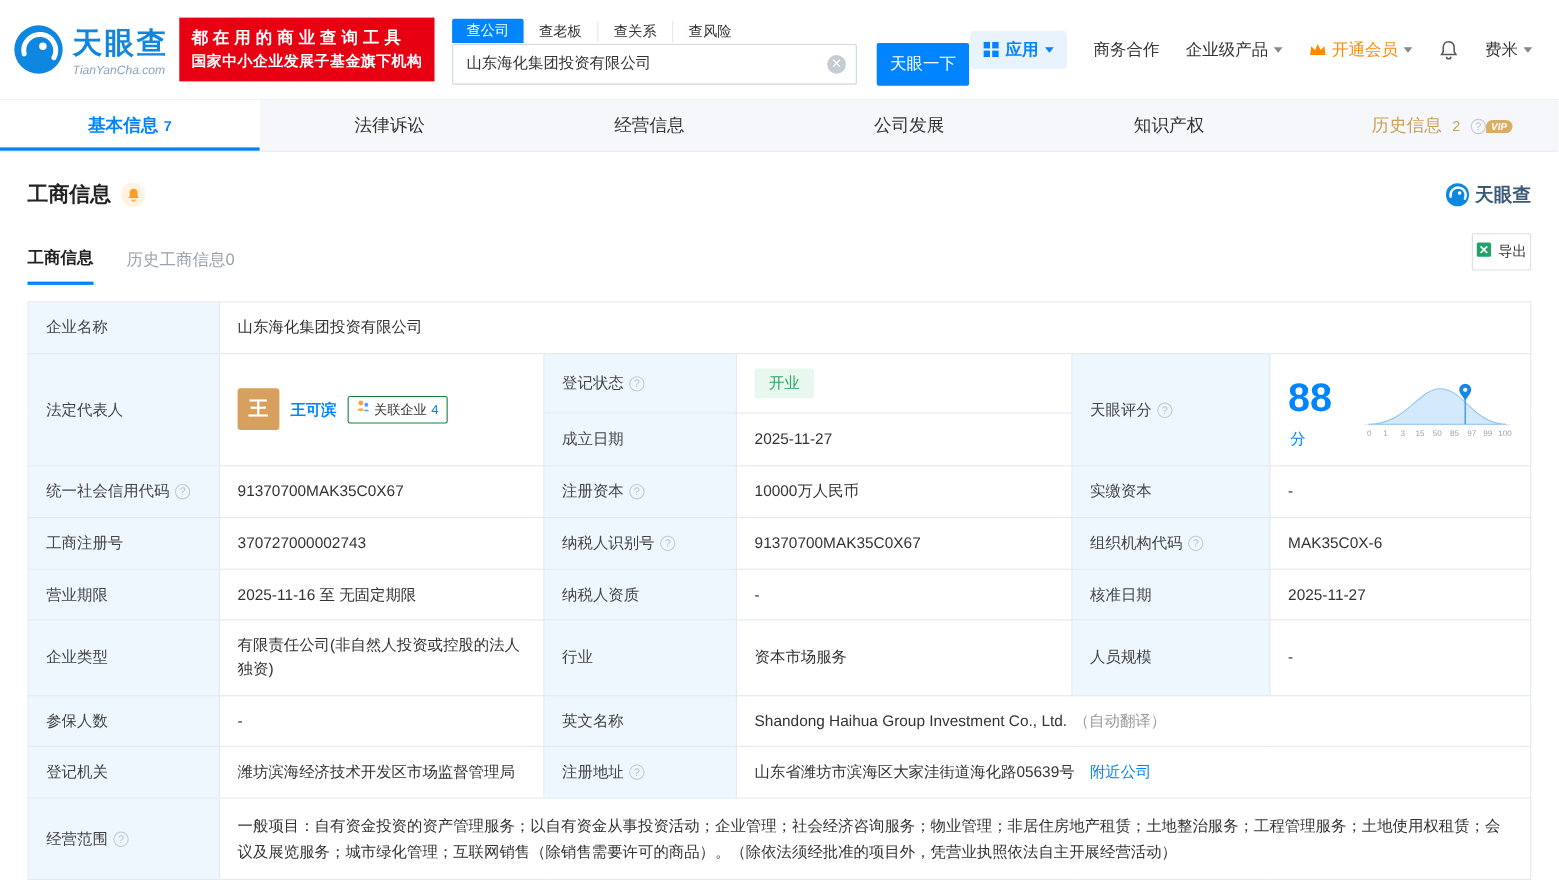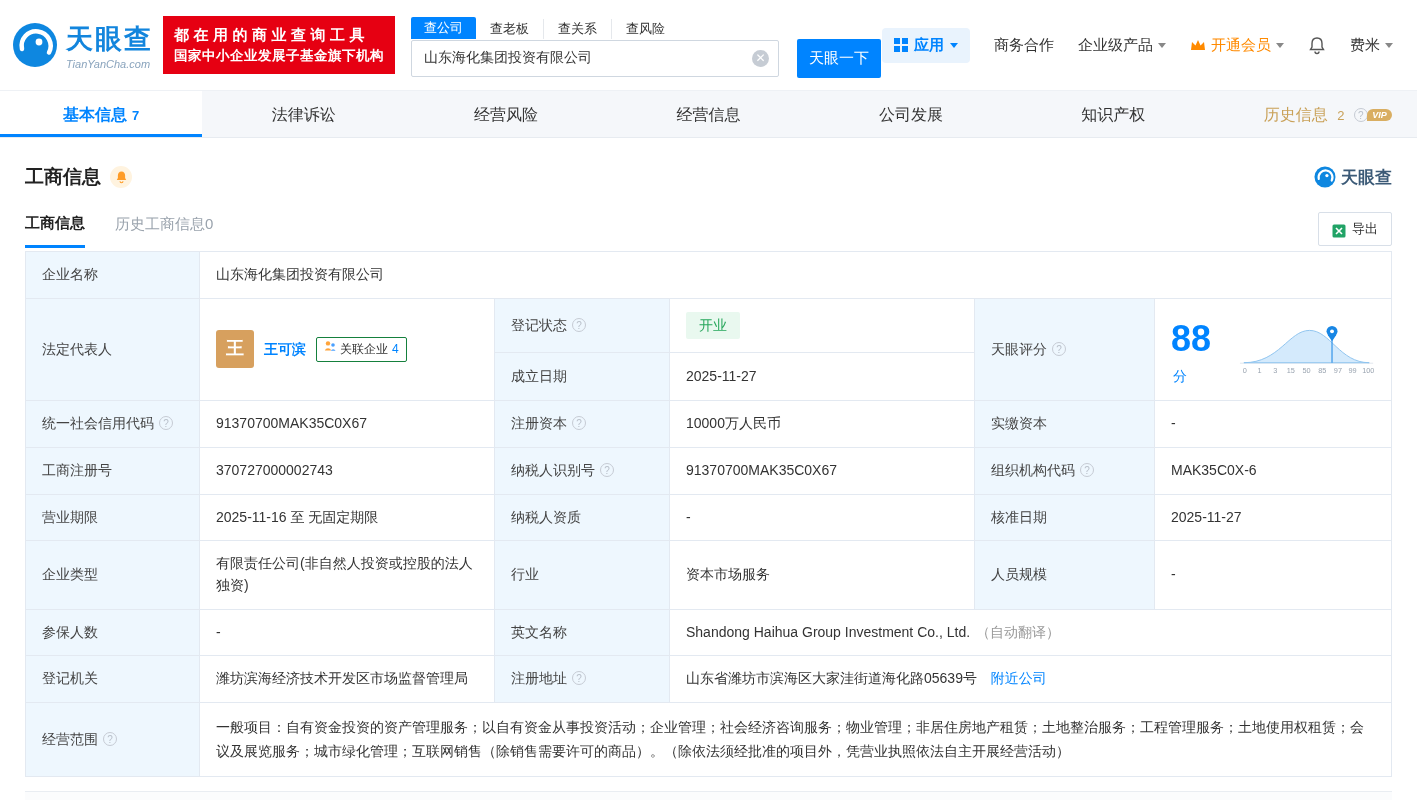--- a/index.html
+++ b/index.html
@@ -49,21 +49,21 @@
   .content { padding:0 25px; }
   .section-head { display:flex; align-items:center; margin-top:26px; }
   .section-title { font-size:19px; font-weight:bold; color:#222; }
   .bell-chip { width:22px; height:22px; border-radius:50%; background:#fff3df; margin-left:9px; display:flex; align-items:center; justify-content:center; cursor:pointer; }
   .watermark { margin-left:auto; display:flex; align-items:center; gap:5px; color:#3b5a77; font-weight:bold; font-size:17px; }
 
   .subtab-row { display:flex; align-items:center; margin-top:22px; }
   .subtab { font-size:15px; margin-right:30px; cursor:pointer; padding-bottom:12px; }
   .subtab.active { color:#222; font-weight:bold; border-bottom:3px solid #0084ff; }
   .subtab.muted { color:#9aa3ad; }
-  .export-btn { margin-left:auto; display:flex; align-items:flex-end; gap:6px; border:1px solid #d8dfe8; background:#fff; border-radius:2px; padding:7px 13px; font-size:13px; color:#333; cursor:pointer; margin-bottom:3px; font-family:inherit; }
+  .export-btn { margin-left:auto; display:flex; align-items:flex-start; gap:6px; border:1px solid #d8dfe8; background:#fff; border-radius:2px; padding:7px 3px; font-size:13px; color:#333; cursor:pointer; margin-bottom:26px; font-family:inherit; }
 
   
   table.info { width:100%; border-collapse:collapse; table-layout:fixed; font-size:14px; margin-top:2px; }
   .info td { border:1px solid #e3e9f1; padding:12px 16px; vertical-align:middle; line-height:1.55; word-break:break-all; }
   .info td.lbl { background:#eef7fe; color:#444; }
   .dash { color:#333; }
   .blue-link { color:#0084ff; cursor:pointer; text-decoration:none; }
   .note { color:#999; margin-left:6px; }
 
   .rep { display:flex; align-items:center; gap:10px; }
@@ -154,21 +154,20 @@
         <span class="caret"></span>
     </span>
   </div>
 </div>
 
 <div class="nav">
   <div class="nav-tab active">
     <span class="tab-inner"><span>基本信息</span><span class="cnt">7</span></span>
   </div>
   <div class="nav-tab"><span>法律诉讼</span></div>
-  <div class="nav-tab"><span>经营风险</span></div>
   <div class="nav-tab"><span>经营信息</span></div>
   <div class="nav-tab"><span>公司发展</span></div>
   <div class="nav-tab"><span>知识产权</span></div>
   <div class="nav-tab gold">
     <span class="tab-inner">
       <span>历史信息</span>
       <span class="cnt gold-c">2</span>
       <span class="help">?</span>
       <span class="vip-badge">VIP</span>
     </span>

